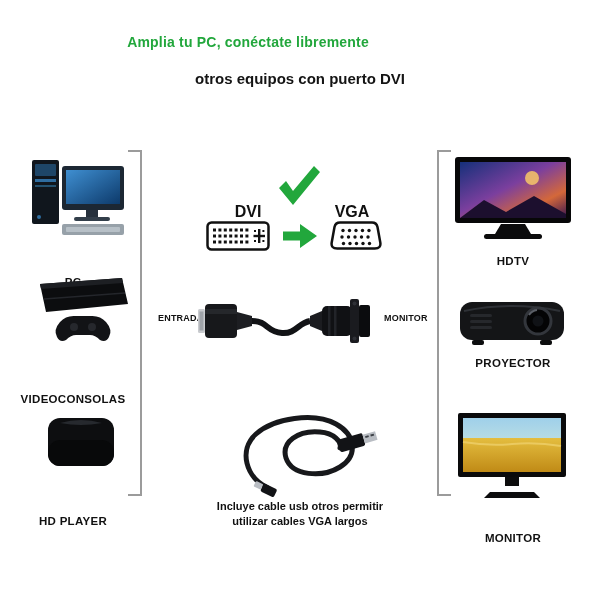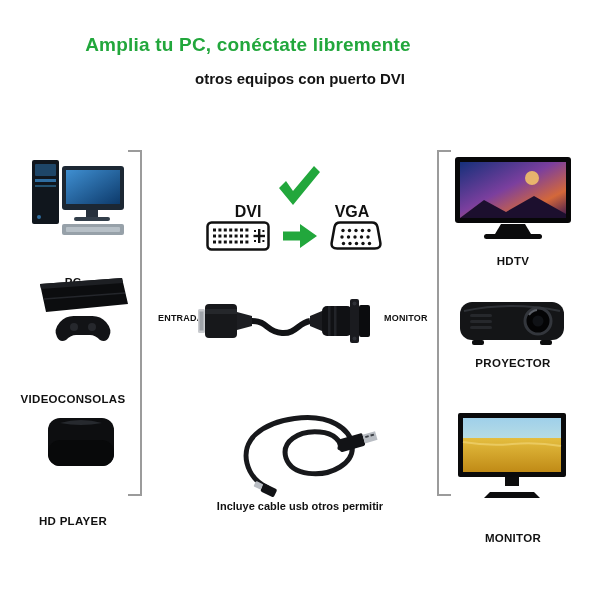--- a/index.html
+++ b/index.html
@@ -5,21 +5,21 @@
   html,body{margin:0;padding:0;}
   body{
     width:600px;height:600px;position:relative;overflow:hidden;
     background:#ffffff;
     font-family:"Liberation Sans",sans-serif;
     color:#111;
   }
   .abs{position:absolute;}
   .title{
     left:0;top:34px;width:496px;text-align:center;
-    font-size:19px;font-weight:bold;color:var(--accent,#22a73c);
+    font-size:14px;font-weight:bold;color:var(--accent,#22a73c);
     letter-spacing:.2px;
   }
   .subtitle{
     left:20px;top:68px;width:560px;text-align:center;
     font-size:15px;font-weight:bold;color:#141414;line-height:22px;
   }
   .bracket{border:0 solid var(--bracket,#9b9b9b);}
   .bracket.left{left:128px;top:150px;width:12px;height:342px;
     border-right-width:2px;border-top-width:2px;border-bottom-width:2px;}
   .bracket.right{left:437px;top:150px;width:12px;height:342px;
@@ -259,13 +259,14 @@
     </g>
     <g transform="translate(30,83) rotate(26)">
       <rect x="0" y="0" width="15" height="9" rx="2" fill="#121316"></rect>
       <rect x="-8" y="1.5" width="8" height="6" rx="1" fill="#b9bdc3"></rect>
     </g>
   </svg>
 </div>
 
 <div class="abs note">
   <div>Incluye cable usb otros permitir</div>
+  <div>utilizar cables VGA largos</div>
 </div>
 
 </body></html>

